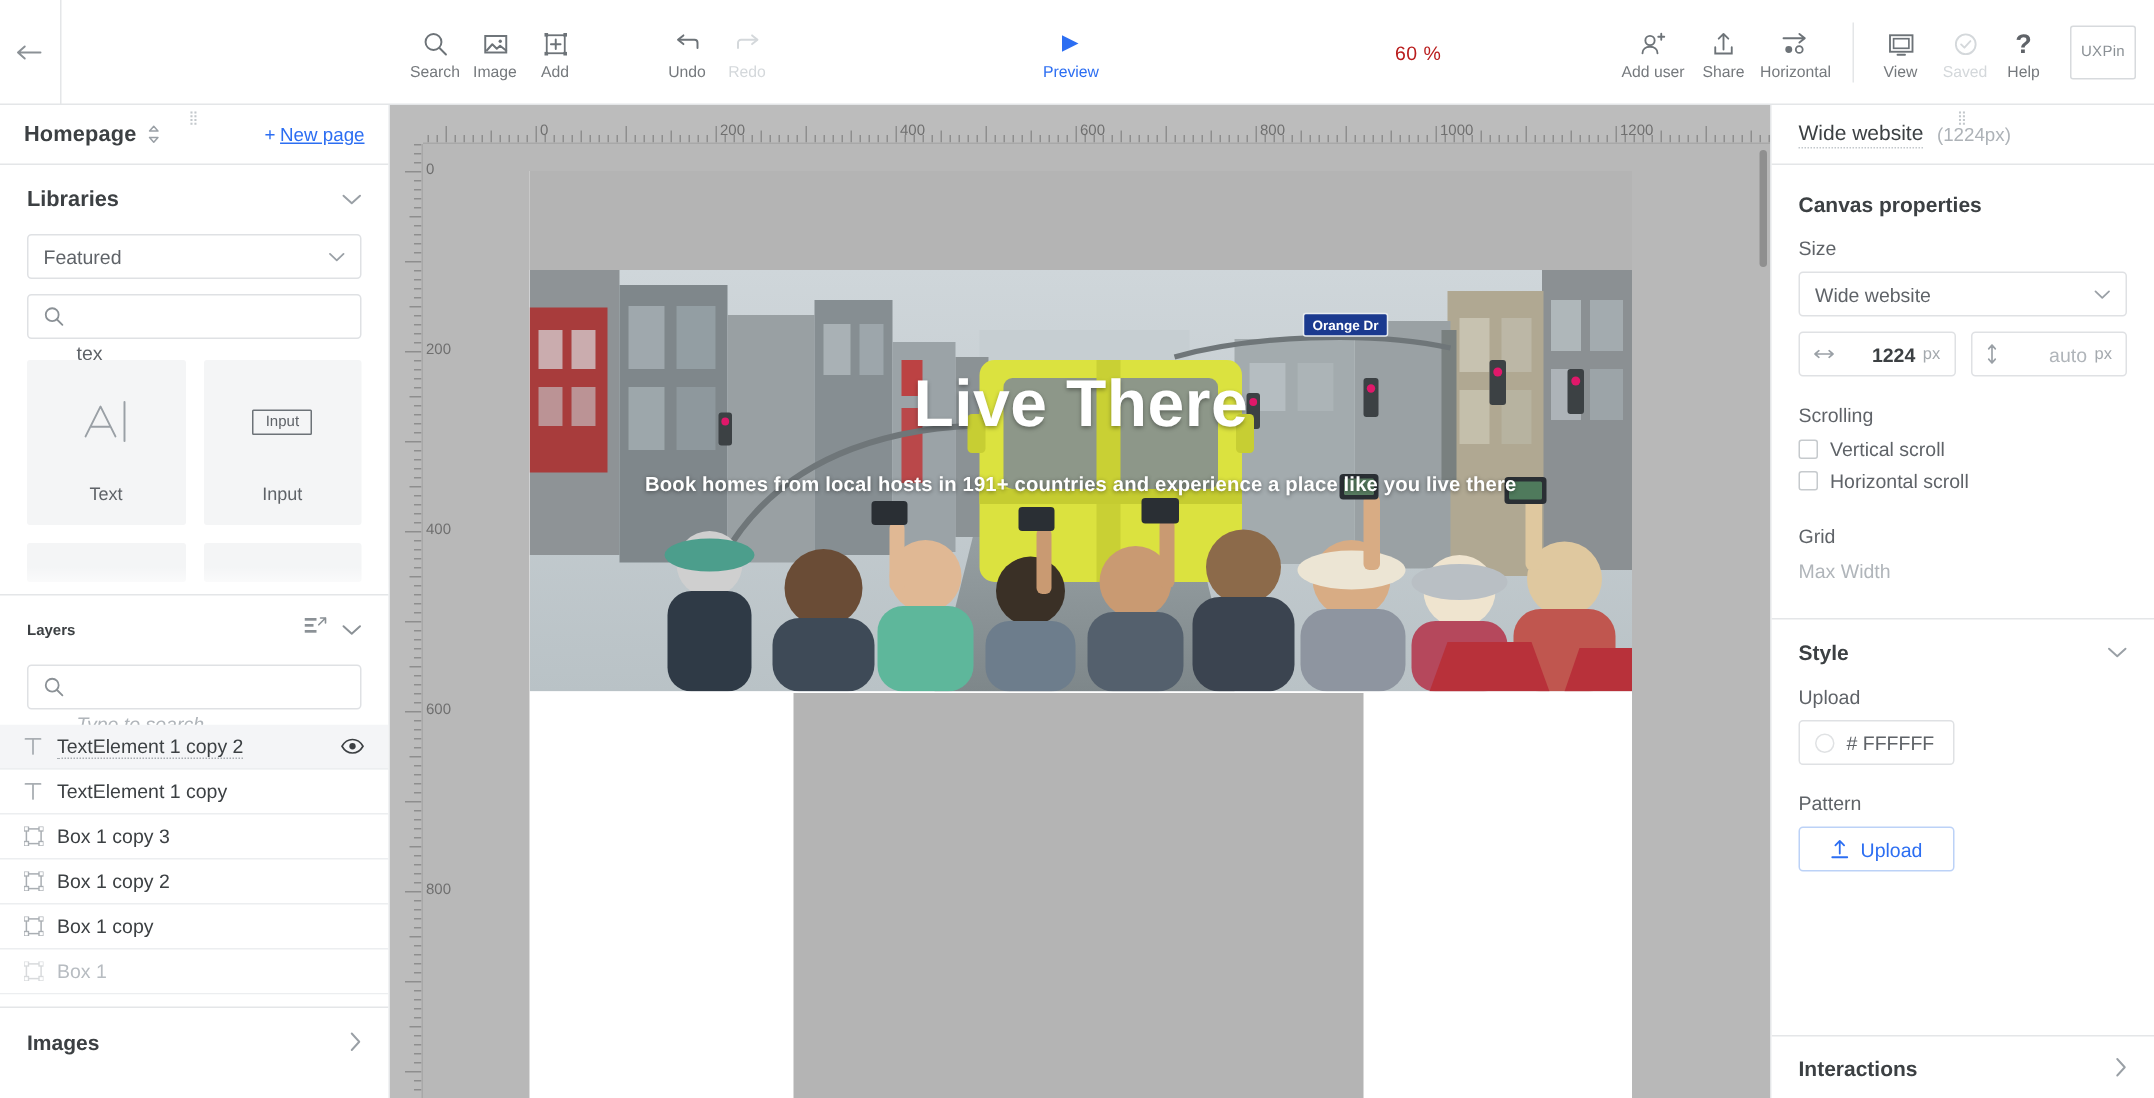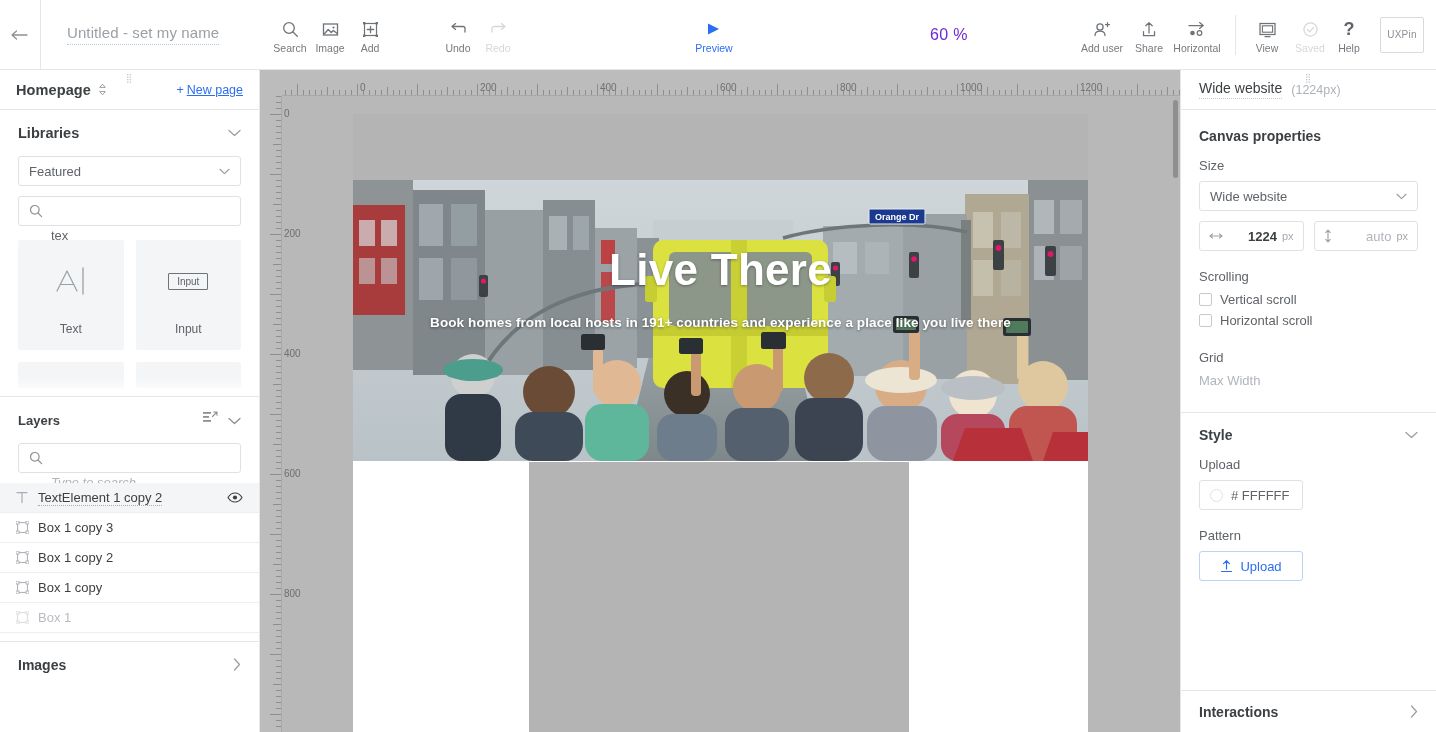--- a/index.html
+++ b/index.html
@@ -42,21 +42,21 @@
   .tool .lbl { font-size: 10.5px; color: #75797d; line-height: 13px; white-space: nowrap; }
   .tool.disabled .ico, .tool.disabled .lbl { color: #d4d8db; }
   .tool.accent .ico { color: #2c6ef2; }
   .tool.accent .lbl { color: #2c6ef2; }
 
   .tools-left { position: absolute; left: 270px; display: flex; align-items: center; }
   .tools-left .gap { width: 48px; }
   .tools-preview { position: absolute; left: 694px; }
   .zoom-val {
     position: absolute; left: 930px; top: 0; height: 70px;
-    display: flex; align-items: center; font-size: 16px; color: #6d28d9;
+    display: flex; align-items: center; font-size: 13px; color: #b91c1c;
     letter-spacing: .3px; cursor: pointer;
   }
   .tools-right { position: absolute; right: 0; display: flex; align-items: center; height: 70px; padding-right: 12px; }
   .tools-right .vdiv { width: 1px; height: 40px; background: #e4e6e8; margin: 0 10px; }
   .uxpin-logo {
     width: 44px; height: 36px; border: 1px solid #d7dadd; border-radius: 2px;
     display: flex; align-items: center; justify-content: center;
     font-size: 10px; color: #8b9196; letter-spacing: .2px; margin-left: 14px; cursor: pointer;
   }
 
@@ -119,21 +119,21 @@
   .lib-card .cap { font-size: 12px; color: #5f6368; padding-bottom: 14px; }
   .lib-card.partial { height: 26px; overflow: hidden; }
   .lib-fade {
     position: absolute; bottom: 0; left: 0; right: 0; height: 18px;
     background: linear-gradient(to bottom, rgba(255,255,255,0), #fff);
     pointer-events: none;
   }
   .lib-wrap { position: relative; padding-bottom: 8px; border-bottom: 1px solid #e4e6e8; }
 
   .layers-head { height: 46px; display: flex; align-items: center; padding: 0 18px; }
-  .layers-head .title { font-size: 13px; font-weight: bold; color: #3c4043; }
+  .layers-head .title { font-size: 10px; font-weight: bold; color: #3c4043; }
   .layers-head .acts { margin-left: auto; display: flex; align-items: center; gap: 10px; color: #8b9196; }
 
   .layer-list { flex: 0 0 auto; overflow: hidden; }
   .layer-row {
     height: 30px; display: flex; align-items: center; padding: 0 16px;
     border-bottom: 1px solid #eceef0; cursor: pointer; font-size: 13px; color: #3c4043;
   }
   .layer-row.selected { background: #f4f5f7; }
   .layer-row.selected .lname { border-bottom: 1px dotted #a8adb2; }
   .layer-row.dim { color: #b7bcc1; }
@@ -272,23 +272,20 @@
 
   <div class="topbar">
     <div class="back-btn">
       <span>
         <svg width="18" height="12" viewBox="0 0 18 12">
             <path d="M1 6h15M1 6l4.5-4M1 6l4.5 4" stroke="currentColor" stroke-width="1.3" fill="none" stroke-linecap="round"></path>
           </svg>
       </span>
     </div>
     <div class="topbar-divider"></div>
-    <div class="doc-title-wrap">
-      <div class="doc-title">Untitled - set my name</div>
-    </div>
 
     <div class="tools-left">
       <div class="tool">
         <span class="ico">
           <svg width="17" height="17" viewBox="0 0 17 17">
               <circle cx="7" cy="7" r="5.3" stroke="currentColor" stroke-width="1.3" fill="none"></circle>
               <path d="M11 11l4.3 4.3" stroke="currentColor" stroke-width="1.3" stroke-linecap="round"></path>
             </svg>
         </span>
         <span class="lbl">Search</span>
@@ -509,20 +506,28 @@
                 <path d="M1 1.6h10M6 1.6v10" stroke="currentColor" stroke-width="1.2" fill="none" stroke-linecap="round"></path>
               </svg>
           </span>
           <span class="lname">TextElement 1 copy 2</span>
           <span class="eye">
             <svg width="16" height="11" viewBox="0 0 16 11">
                 <path d="M1 5.5C3 2 5.4 1 8 1s5 1 7 4.5C13 9 10.6 10 8 10S3 9 1 5.5z" stroke="currentColor" stroke-width="1.1" fill="none"></path>
                 <circle cx="8" cy="5.5" r="2.1" fill="currentColor"></circle>
               </svg>
           </span>
+        </div>
+        <div class="layer-row">
+          <span class="ltype">
+            <svg width="12" height="13" viewBox="0 0 12 13">
+                <path d="M1 1.6h10M6 1.6v10" stroke="currentColor" stroke-width="1.2" fill="none" stroke-linecap="round"></path>
+              </svg>
+          </span>
+          <span class="lname">TextElement 1 copy</span>
         </div>
         <div class="layer-row">
           <span class="ltype">
             <svg width="13" height="13" viewBox="0 0 13 13">
                 <rect x="1.6" y="1.6" width="9.8" height="9.8" stroke="currentColor" stroke-width="1" fill="none"></rect>
                 <rect x="0" y="0" width="3" height="3" stroke="currentColor" stroke-width=".9" fill="#fff"></rect>
                 <rect x="10" y="0" width="3" height="3" stroke="currentColor" stroke-width=".9" fill="#fff"></rect>
                 <rect x="0" y="10" width="3" height="3" stroke="currentColor" stroke-width=".9" fill="#fff"></rect>
                 <rect x="10" y="10" width="3" height="3" stroke="currentColor" stroke-width=".9" fill="#fff"></rect>
               </svg>

